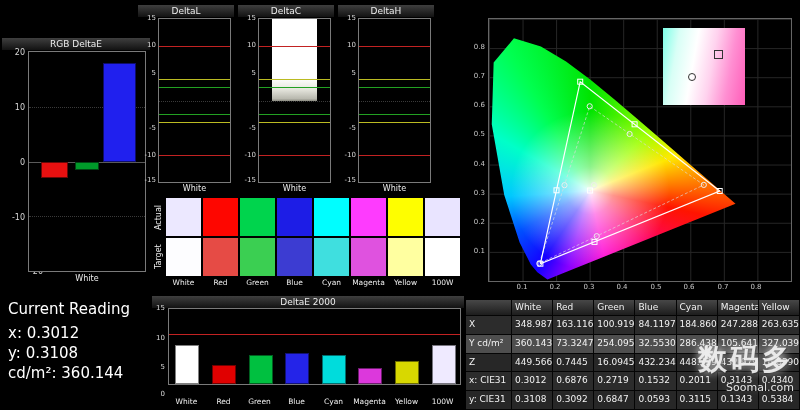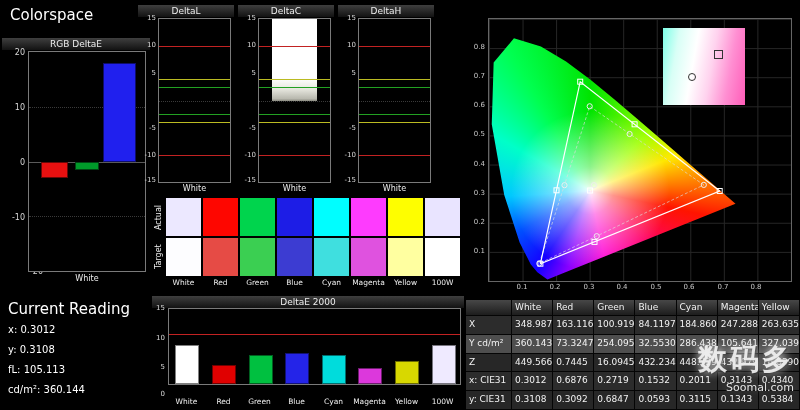--- a/index.html
+++ b/index.html
@@ -20,21 +20,21 @@
   .pos{bottom:50%;} .neg{top:50%;}
   .xfoot{position:absolute;text-align:center;font-size:8px;color:#eee;}
 
   
   #rgb-panel{left:2px;top:38px;width:148px;height:256px;}
   #rgb-plot{left:26px;top:13px;right:4px;bottom:22px;}
 
   
   #current-reading{left:8px;top:300px;width:150px;}
   #current-reading .cr-title{font-size:15px;margin-bottom:6px;}
-  .cr-line{font-size:10px;height:20px;}
+  .cr-line{font-size:15px;height:20px;}
 
   
   #delta-row{left:138px;top:5px;width:296px;height:190px;}
   .dpanel{position:absolute;top:0;width:96px;height:190px;}
   .dplot{position:absolute;left:20px;top:13px;right:3px;bottom:12px;border:1px solid #7a7a7a;background:#000;}
   .dtick{position:absolute;left:0;width:18px;font-size:7px;color:#d8d8d8;text-align:right;}
   .dbar{position:absolute;left:18%;width:64%;top:0;z-index:2;
         background:linear-gradient(180deg,#ffffff 0%,#ffffff 72%,#e8e8e0 85%,#b9b9af 97%,#8c8c82 100%);}
   .dfoot{position:absolute;left:20px;right:3px;top:179px;text-align:center;font-size:8px;color:#eee;}
 
@@ -88,21 +88,20 @@
   .wm-cn{font-size:29px;font-weight:bold;letter-spacing:3px;color:rgba(242,242,242,.92);
     text-shadow:0 0 8px rgba(255,255,255,.85),1px 1px 2px rgba(0,0,0,.8);}
   .wm-en{font-size:11px;margin-top:1px;color:rgba(240,240,240,.95);
     text-shadow:0 0 3px rgba(0,0,0,.9),0 0 6px rgba(255,255,255,.4);}
 </style>
 </head>
 <body>
 
 <div id="app">
 
-  <div class="page-title">Colorspace</div>
 
   <div id="rgb-panel" class="abs">
     <div class="strip">RGB DeltaE</div>
     <span class="tick" style="top:10px;left:0;width:23px">20</span>
     <span class="tick" style="top:65px;left:0;width:23px">10</span>
     <span class="tick" style="top:120px;left:0;width:23px">0</span>
     <span class="tick" style="top:175px;left:0;width:23px">-10</span>
     <span class="tick" style="top:229px;left:18px;width:23px">-20</span>
     <div id="rgb-plot" class="plotbox">
       <div class="grid-h" style="top:25%"></div>
@@ -117,24 +116,20 @@
 
   <div id="current-reading" class="abs">
     <div class="cr-title">Current Reading</div>
     <div class="cr-line">
       <span>x:</span>
       <span>0.3012</span>
     </div>
     <div class="cr-line">
       <span>y:</span>
       <span>0.3108</span>
-    </div>
-    <div class="cr-line">
-      <span>fL:</span>
-      <span>105.113</span>
     </div>
     <div class="cr-line">
       <span>cd/m²:</span>
       <span>360.144</span>
     </div>
   </div>
 
   <div id="delta-row" class="abs">
 
     <div class="dpanel" style="left:0">

